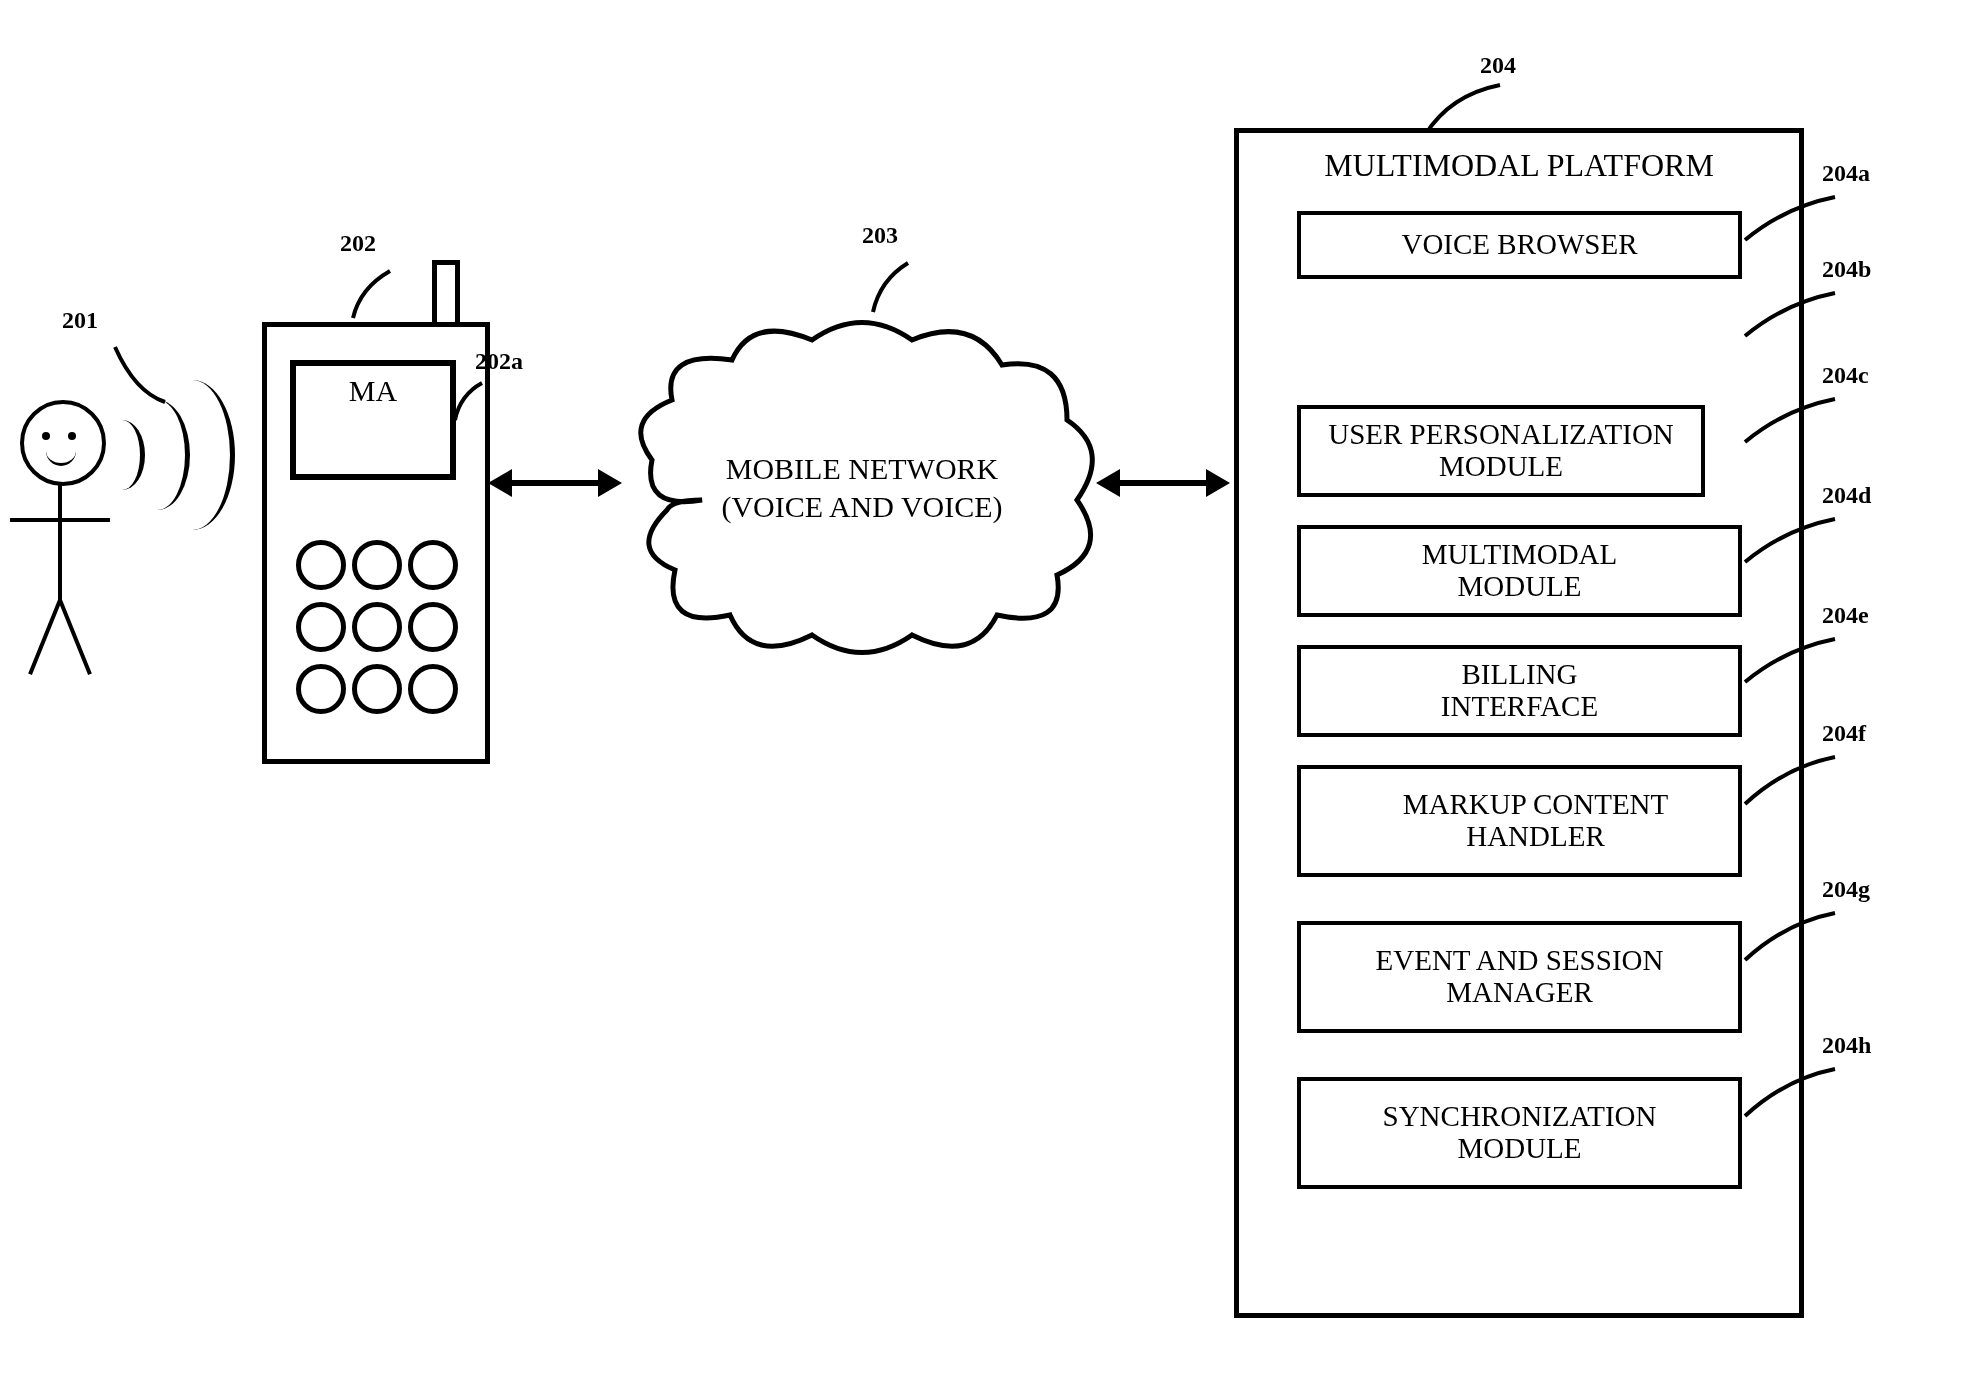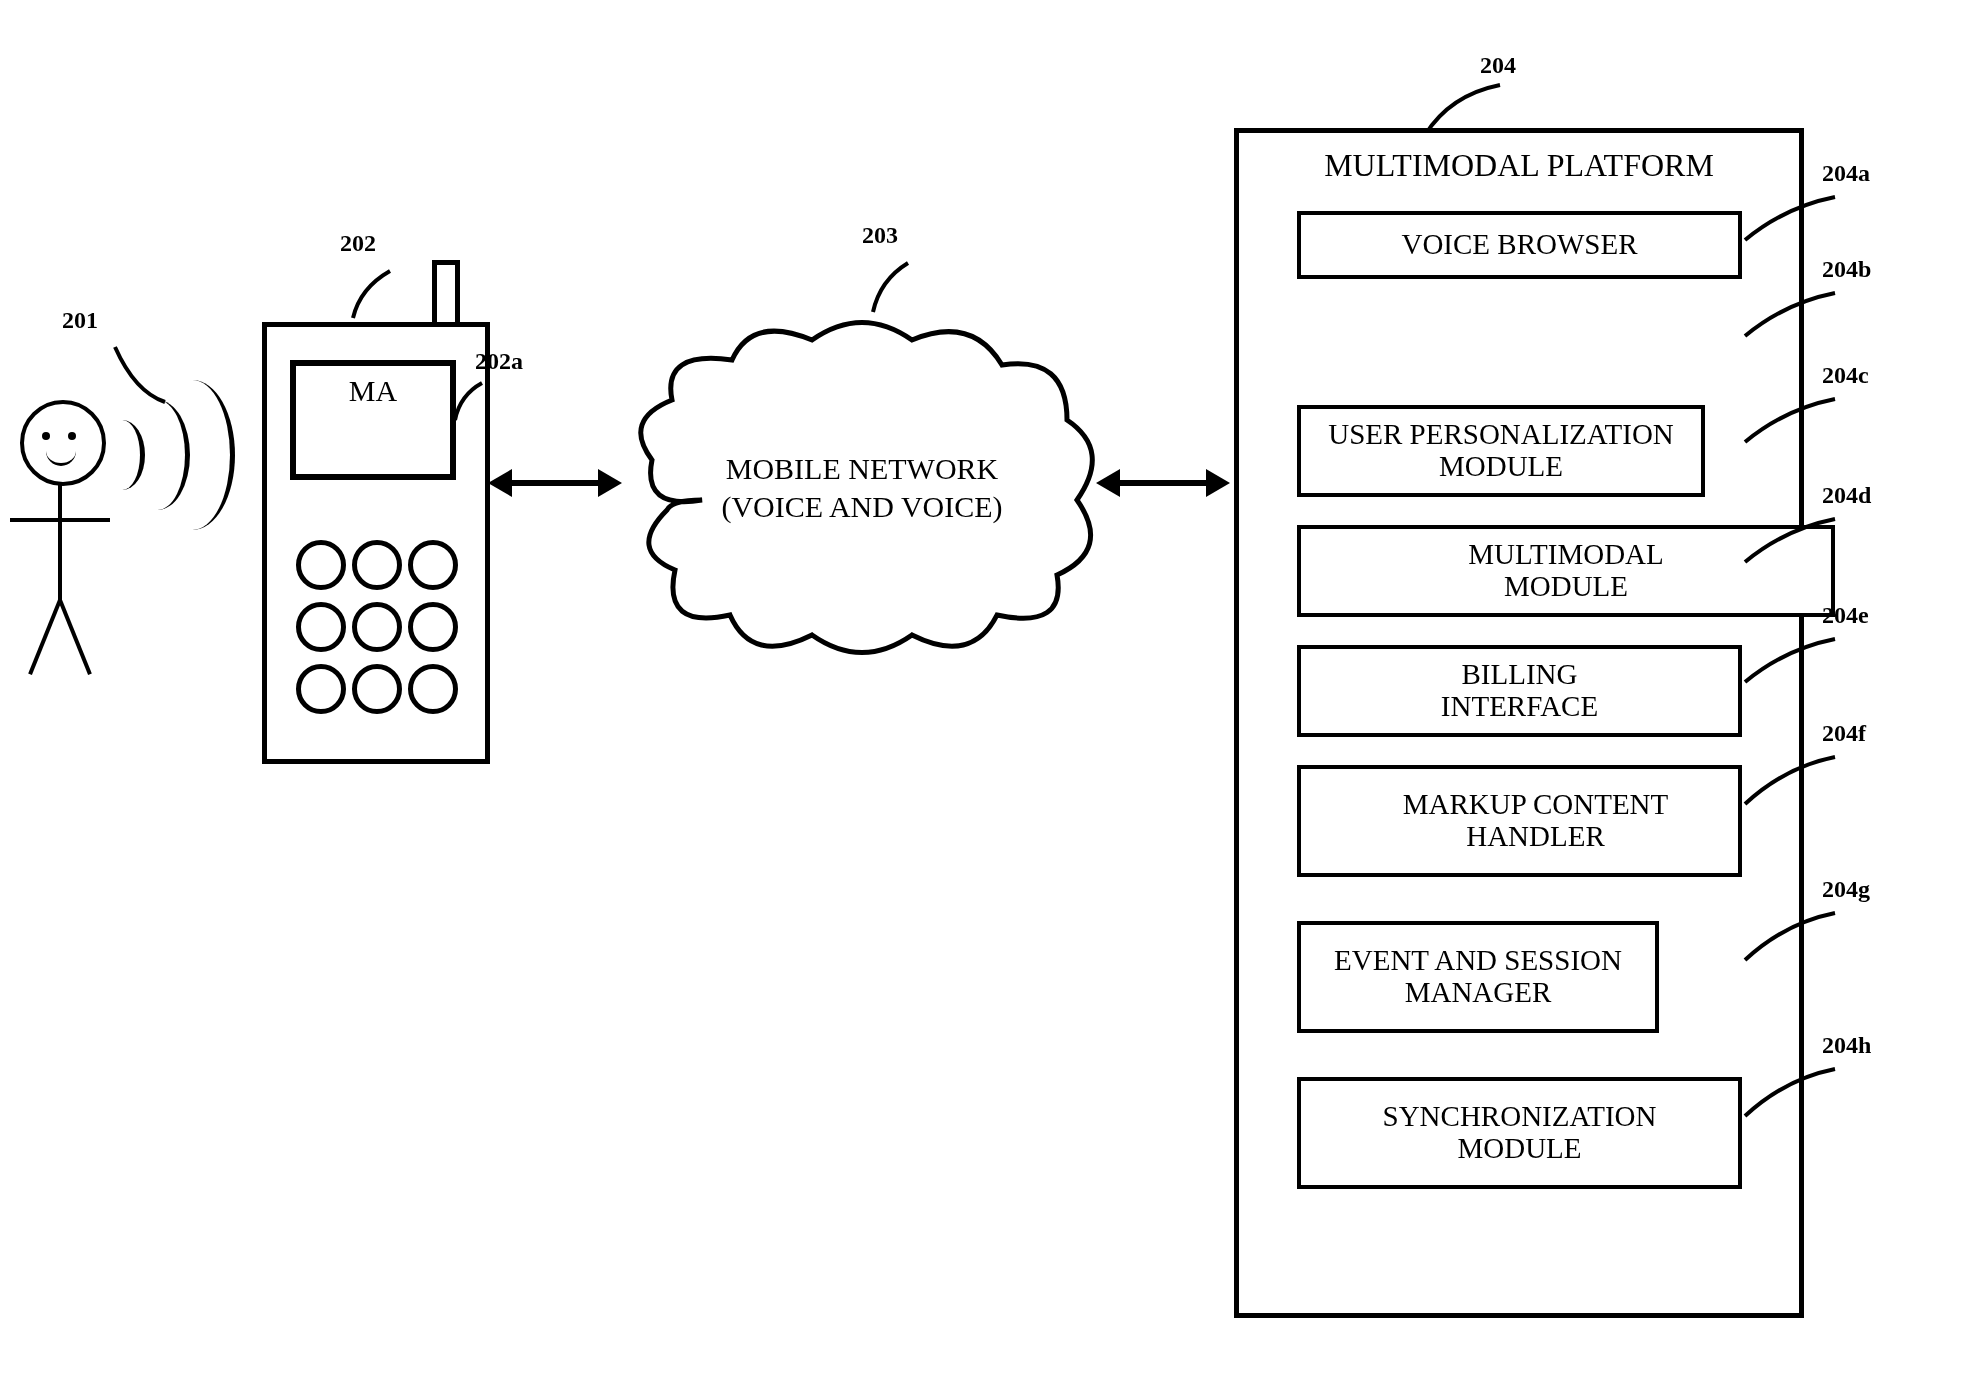--- a/index.html
+++ b/index.html
@@ -247,33 +247,33 @@
   <div class="platform" style="left:1234px; top:128px; width:570px; height:1190px;">
     <div class="platform-title" style="top:14px;">MULTIMODAL PLATFORM</div>
 
     <div class="module-box" style="left:58px; top:78px;  width:445px; height:68px;">
         <span>VOICE BROWSER</span>
       </div>
     <div class="module-box" style="left:58px; top:272px; width:408px; height:92px;">
         <span style="white-space:pre;">USER PERSONALIZATION
 MODULE</span>
       </div>
-    <div class="module-box" style="left:58px; top:392px; width:538px; height:92px;">
+    <div class="module-box" style="left:58px; top:392px; width:445px; height:92px;">
         <span style="white-space:pre;">MULTIMODAL
 MODULE</span>
       </div>
     <div class="module-box" style="left:58px; top:512px; width:445px; height:92px;">
         <span style="white-space:pre;">BILLING
 INTERFACE</span>
       </div>
     <div class="module-box" style="left:58px; top:632px; width:445px; height:112px;">
         <span style="white-space:pre;margin-left:32px;">MARKUP CONTENT
 HANDLER</span>
       </div>
-    <div class="module-box" style="left:58px; top:788px; width:362px; height:112px;">
+    <div class="module-box" style="left:58px; top:788px; width:445px; height:112px;">
         <span style="white-space:pre;">EVENT AND SESSION
 MANAGER</span>
       </div>
     <div class="module-box" style="left:58px; top:944px; width:445px; height:112px;">
         <span style="white-space:pre;">SYNCHRONIZATION
 MODULE</span>
       </div>
   </div>
 
   <div class="bold-label" style="left:1822px; top:160px;">204a</div>

